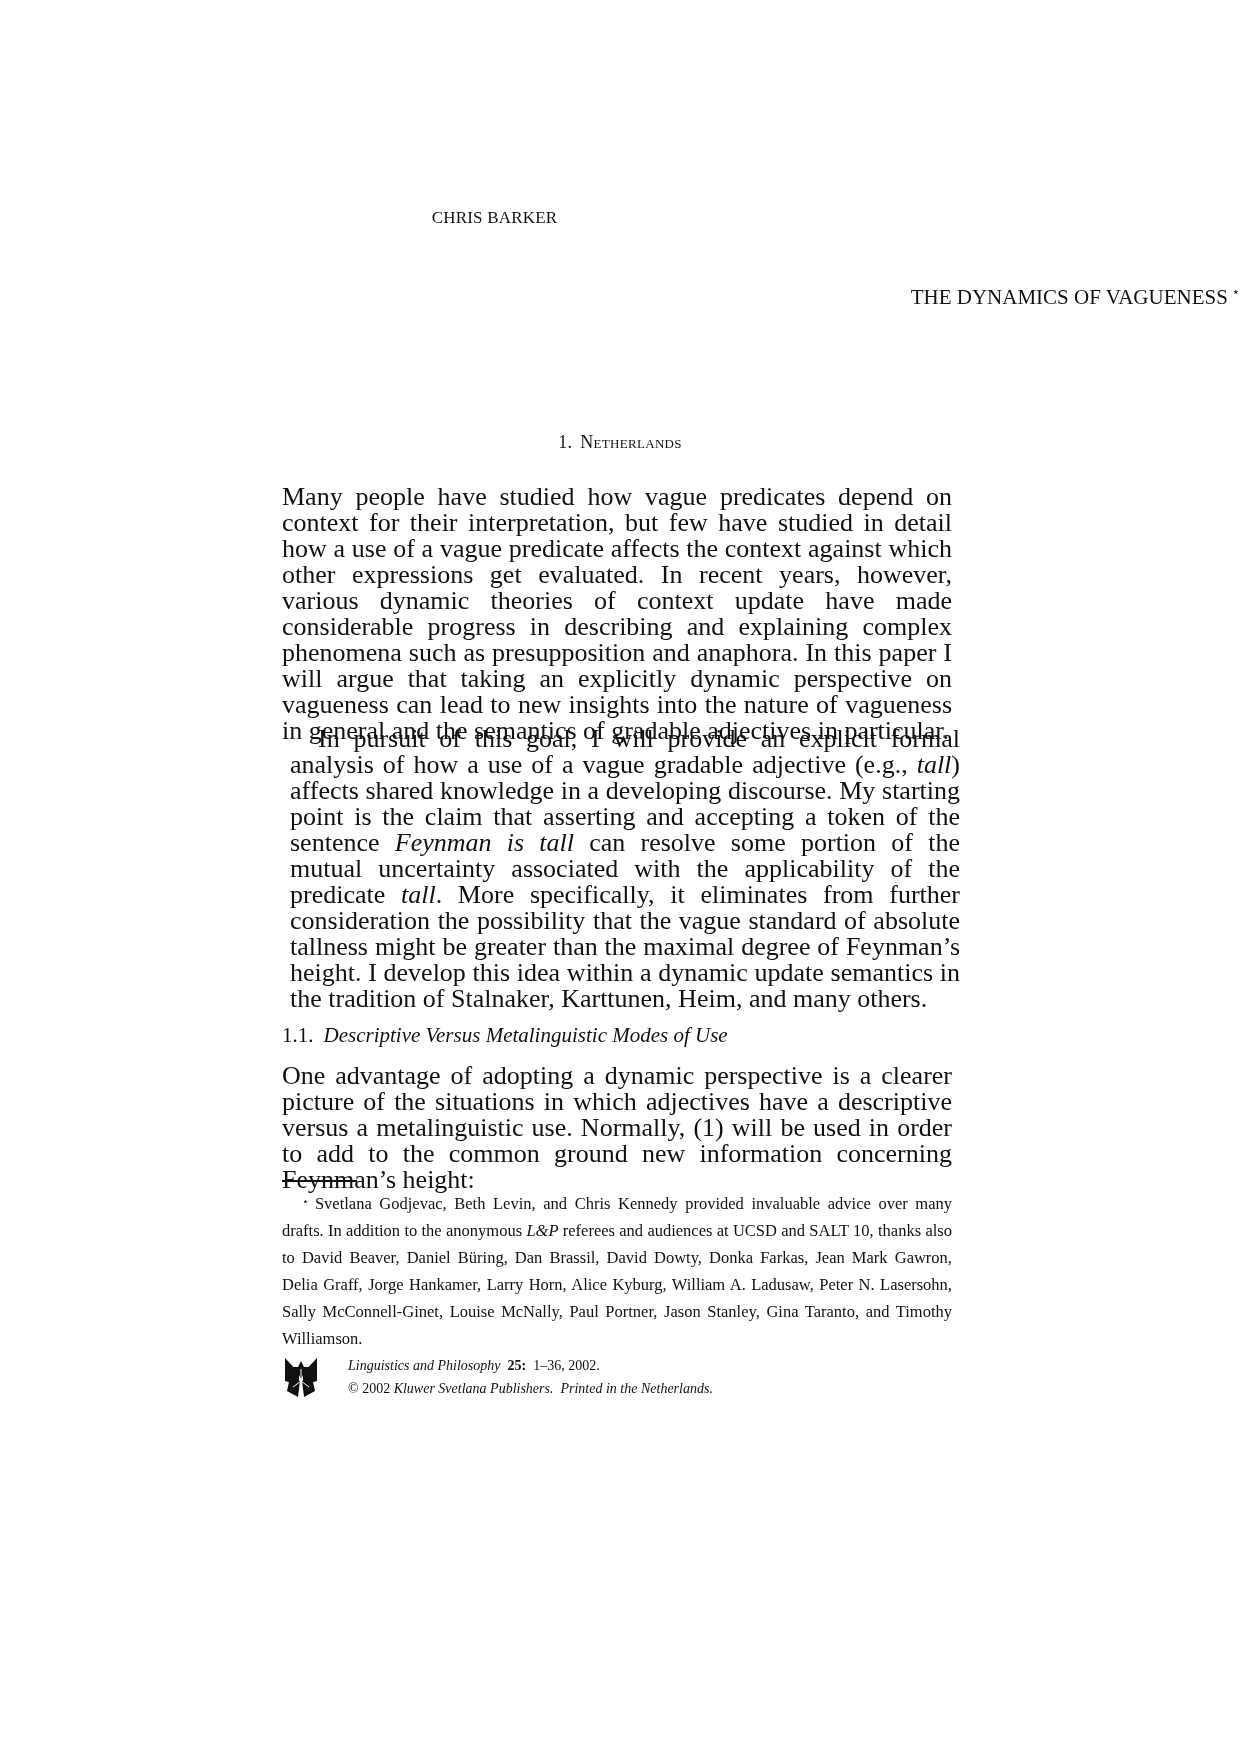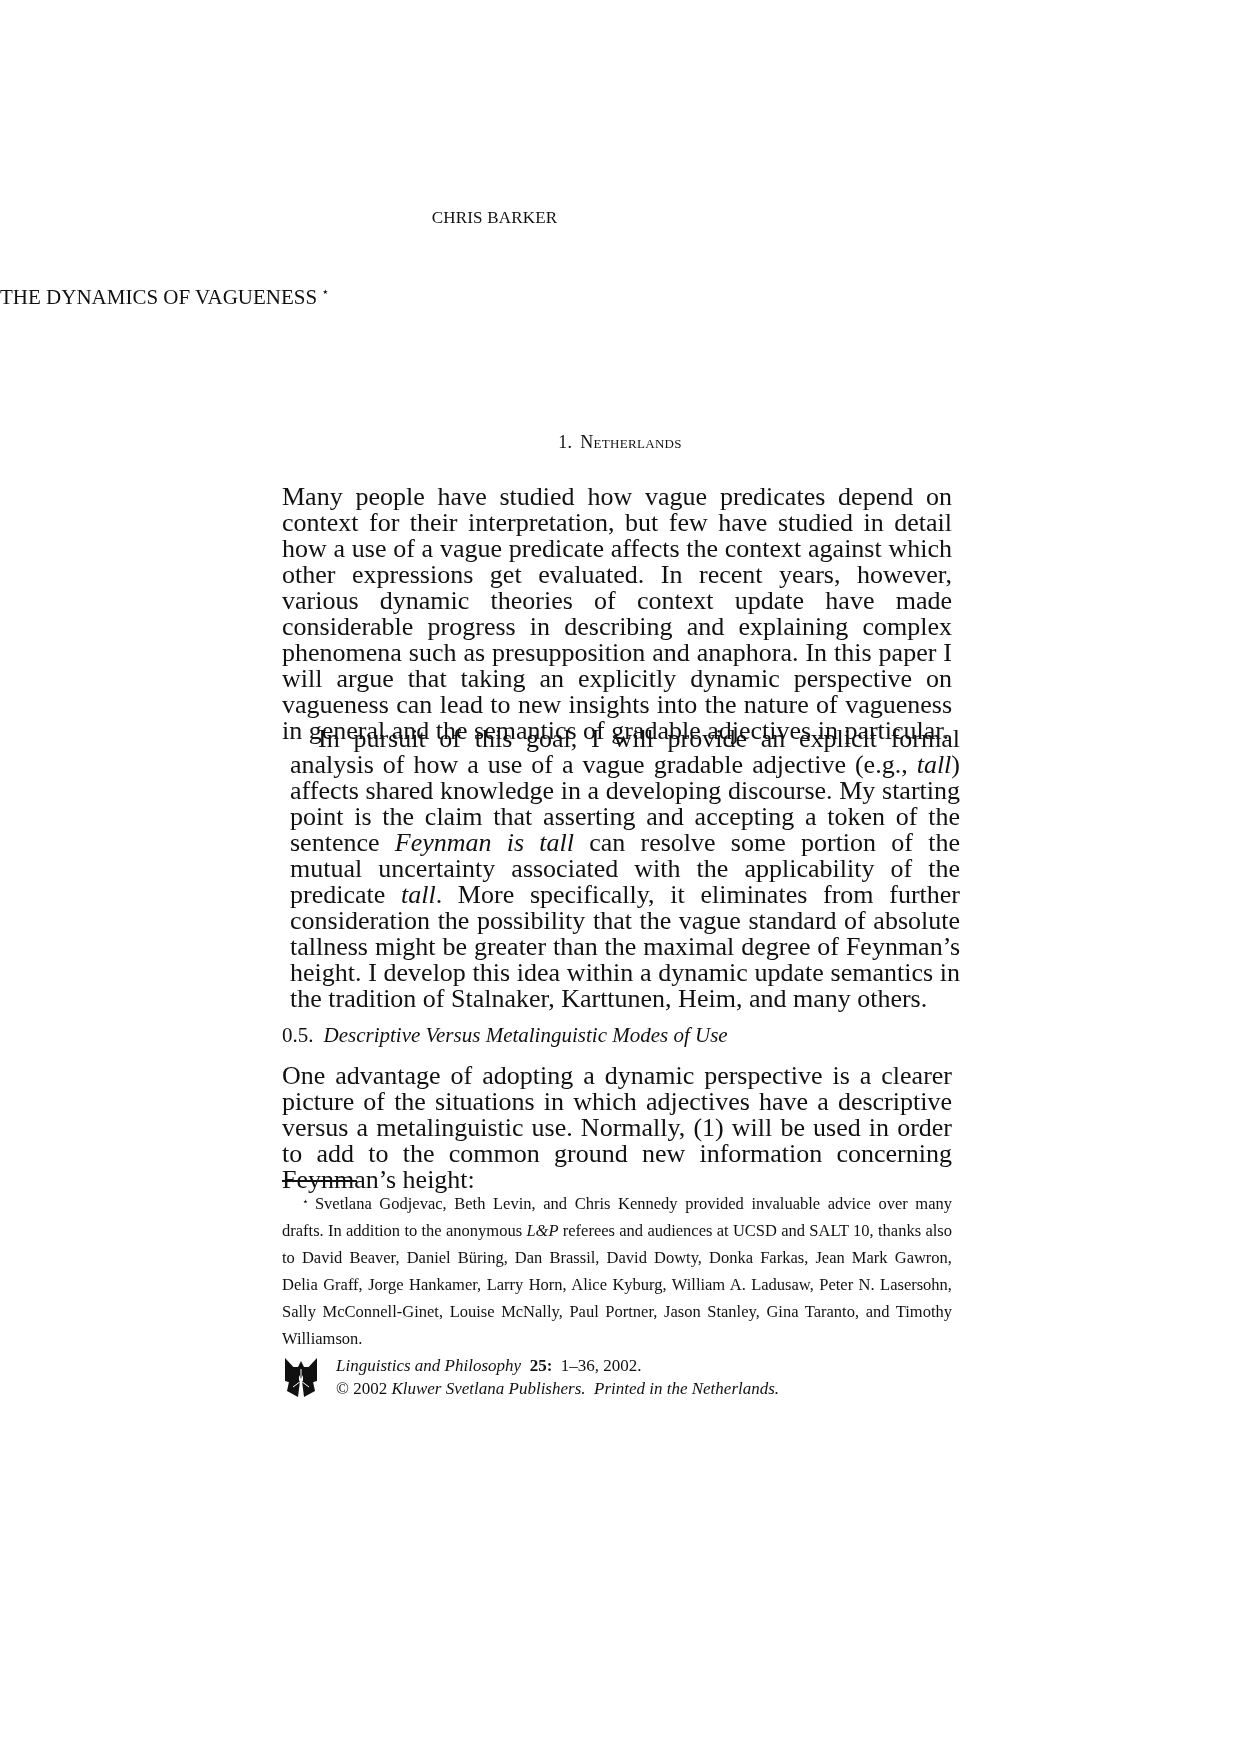--- a/index.html
+++ b/index.html
@@ -6,21 +6,21 @@
     body {
       width: 1240px; height: 1755px; position: relative; overflow: hidden;
       font-family: "Liberation Serif", "DejaVu Serif", serif; color: #111;
     }
     .page { position: absolute; left: 0; top: 0; width: 1240px; height: 1755px; }
     .author {
       position: absolute; top: 208px; left: 0; width: 989px; text-align: center;
       font-size: 17px; letter-spacing: 0.2px;
     }
     .title {
-      position: absolute; top: 284px; left: 0; width: 1240px; text-align: left;
+      position: absolute; top: 284px; left: 0; width: 1240px; text-align: right;
       font-size: 21px;
     }
     .title .star { font-size: 13px; vertical-align: 8px; margin-left: 4px; }
     .section-head {
       position: absolute; top: 432px; left: 0; width: 1240px; text-align: center;
       font-size: 18px; font-variant: small-caps; letter-spacing: 0.3px;
     }
     .section-head .num { margin-right: 8px; font-variant: normal; }
     .body-block {
       position: absolute; left: 282px; width: 670px;
@@ -43,21 +43,21 @@
     .footnote {
       position: absolute; top: 1188px; left: 282px; width: 670px;
       font-size: 16.5px; line-height: 27px; text-align: justify;
     }
     .footnote p { margin: 0; text-indent: 20px; }
     .footnote .fstar { font-size: 11px; vertical-align: 4px; margin-right: 6px; }
     .logo {
       position: absolute; left: 284px; top: 1357px; width: 34px; height: 44px;
     }
     .journal {
-      position: absolute; left: 336px; top: 1354px; font-size: 17px; line-height: 23px;
+      position: absolute; left: 348px; top: 1354px; font-size: 14px; line-height: 23px;
     }
     .journal .line { display: block; white-space: nowrap; }
     .journal i { font-style: italic; }
     .journal b { font-weight: bold; }
   </style>
 </head>
 <body>
 
 <div class="page">
 
@@ -68,21 +68,21 @@
   <div class="section-head"><span class="num">1.</span><span>Netherlands</span></div>
 
   <div class="body-block p1">
     <p>Many people have studied how vague predicates depend on context for their interpretation, but few have studied in detail how a use of a vague predicate affects the context against which other expressions get evaluated. In recent years, however, various dynamic theories of context update have made considerable progress in describing and explaining complex phenomena such as presupposition and anaphora. In this paper I will argue that taking an explicitly dynamic perspective on vagueness can lead to new insights into the nature of vagueness in general and the semantics of gradable adjectives in particular.</p>
   </div>
 
   <div class="body-block p2">
     <p><span>In pursuit of this goal, I will provide an explicit formal analysis of how a use of a vague gradable adjective (e.g., </span><i>tall</i><span>) affects shared knowledge in a developing discourse. My starting point is the claim that asserting and accepting a token of the sentence </span><i>Feynman is tall</i><span> can resolve some portion of the mutual uncertainty associated with the applicability of the predicate </span><i>tall</i><span>. More specifically, it eliminates from further consideration the possibility that the vague standard of absolute tallness might be greater than the maximal degree of Feynman’s height. I develop this idea within a dynamic update semantics in the tradition of Stalnaker, Karttunen, Heim, and many others.</span></p>
   </div>
 
-  <div class="subsec"><span class="num">0.5.</span><span class="text">Descriptive Versus Metalinguistic Modes of Use</span></div>
+  <div class="subsec"><span class="num">1.1.</span><span class="text">Descriptive Versus Metalinguistic Modes of Use</span></div>
 
   <div class="body-block p3">
     <p>One advantage of adopting a dynamic perspective is a clearer picture of the situations in which adjectives have a descriptive versus a metalinguistic use. Normally, (1) will be used in order to add to the common ground new information concerning Feynman’s height:</p>
   </div>
 
   <div class="fn-rule"></div>
 
   <div class="footnote">
     <p><span class="fstar">⋆</span><span>Svetlana Godjevac, Beth Levin, and Chris Kennedy provided invaluable advice over many drafts. In addition to the anonymous </span><i>L&amp;P</i><span> referees and audiences at UCSD and SALT 10, thanks also to David Beaver, Daniel Büring, Dan Brassil, David Dowty, Donka Farkas, Jean Mark Gawron, Delia Graff, Jorge Hankamer, Larry Horn, Alice Kyburg, William A. Ladusaw, Peter N. Lasersohn, Sally McConnell-Ginet, Louise McNally, Paul Portner, Jason Stanley, Gina Taranto, and Timothy Williamson.</span></p>
   </div>

